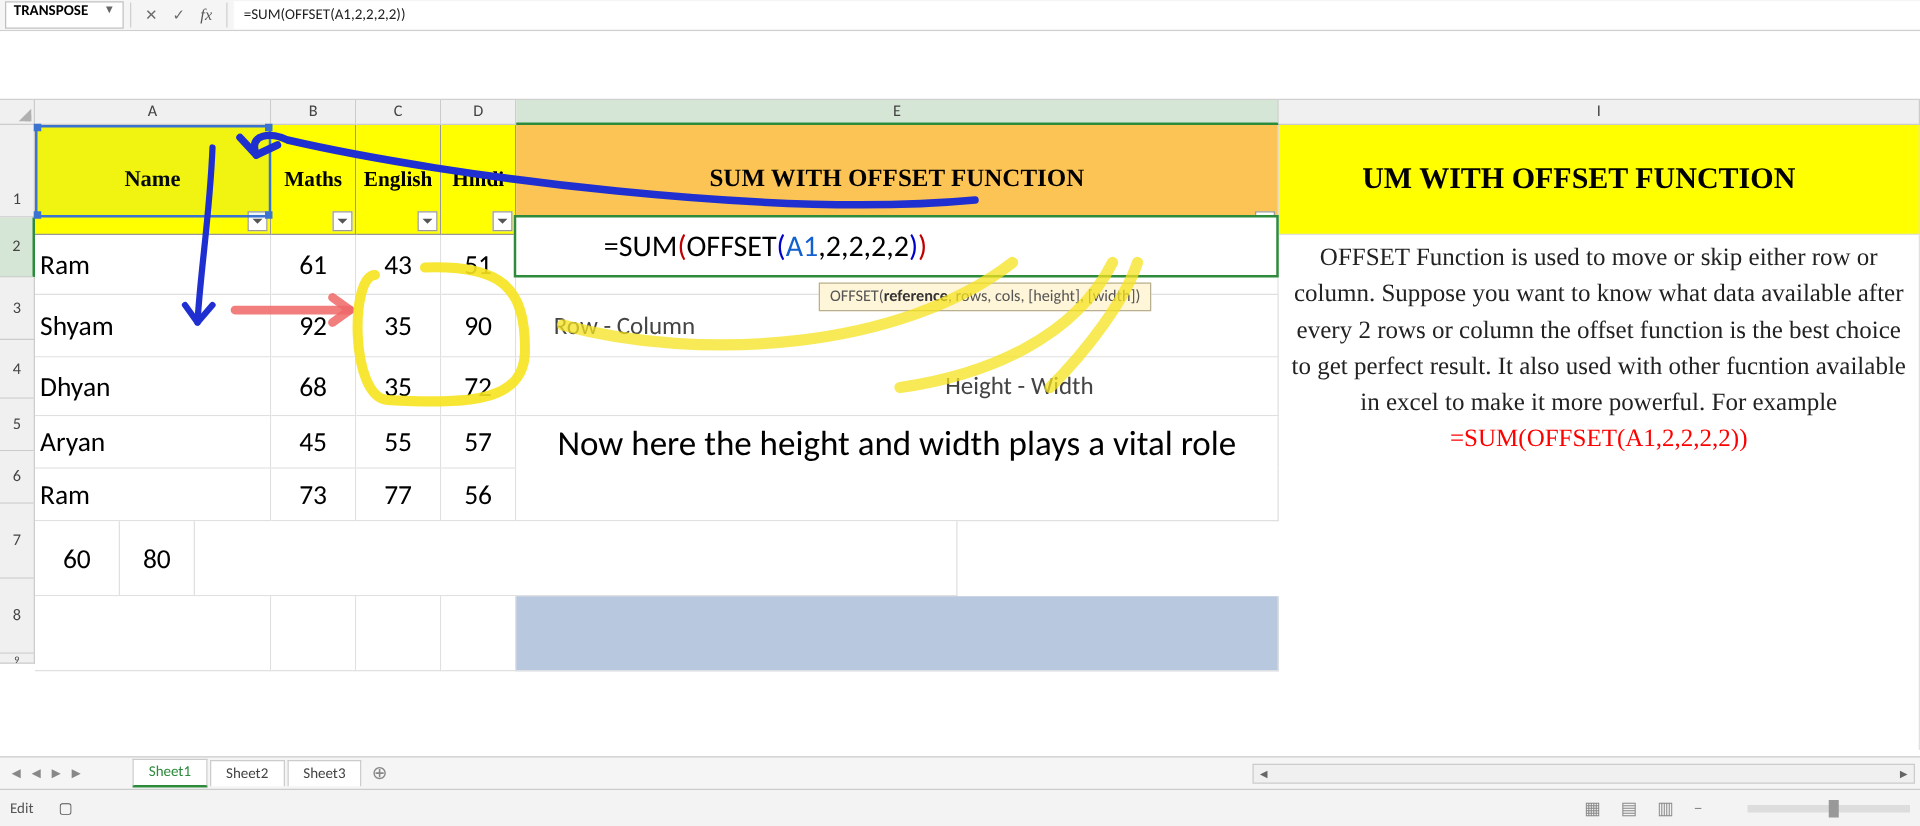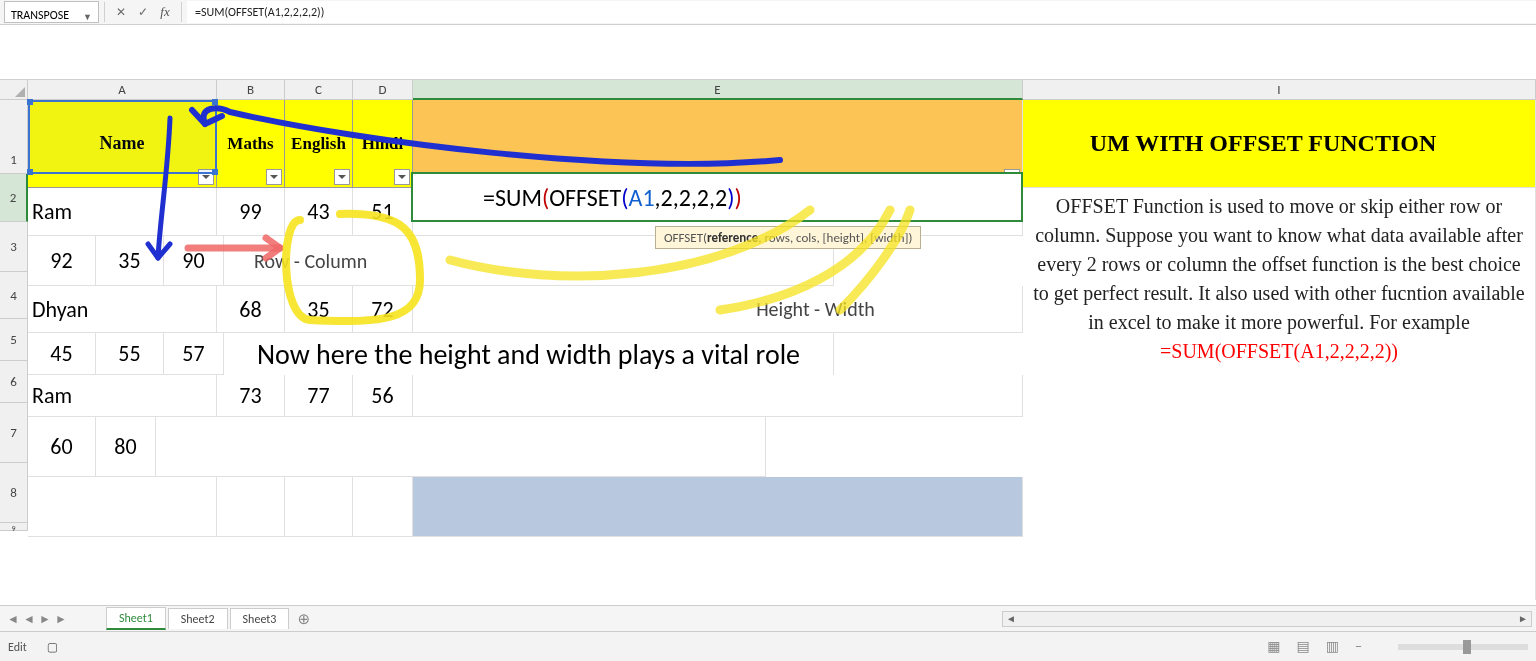--- a/index.html
+++ b/index.html
@@ -1,20 +1,20 @@
 <!DOCTYPE html>
 <html><head>
 <meta charset="utf-8">
 <style>
   * { box-sizing: border-box; margin: 0; padding: 0; }
   html, body { width: 1536px; height: 661px; font-family: Calibri, Arial, sans-serif; background: #fff; overflow: hidden; }
   
   
   .fbar { height: 25px; display: flex; align-items: center; border-bottom: 1px solid #cfcfcf; background: #f5f5f5; font-size: 12px; }
-  .namebox { width: 95px; height: 22px; background: #fff; border: 1px solid #c0c0c0; display: inline-flex; align-items: flex-end; padding: 0 6px; margin-left: 4px; justify-content: space-between; }
+  .namebox { width: 95px; height: 22px; background: #fff; border: 1px solid #c0c0c0; display: inline-flex; align-items: flex-start; padding: 0 6px; margin-left: 4px; justify-content: space-between; font-weight: bold; }
   .namebox-dd { font-size: 9px; color: #666; }
   .vsep { width: 1px; height: 20px; background: #d0d0d0; margin: 0 5px; }
   .fbtn { width: 22px; height: 22px; display: inline-flex; align-items: center; justify-content: center; color: #6a6a6a; font-family: "Segoe UI Symbol", Arial; cursor: default; }
   .fx { font-style: italic; font-family: "Times New Roman", serif; font-size: 13px; color: #555; width: 22px; text-align: center; }
   .ftext { flex: 1; padding-left: 8px; color: #222; background: #fff; height: 22px; display:flex; align-items:center;}
   .ribbon-gap { height: 55px; background: #fff; border-bottom: 1px solid #d0d0d0; }
   
   
   .grid { position: relative; width: 1536px; height: 520px; user-select: none; overflow:hidden;}
   .selectall { position: absolute; left: 0; top: 0; width: 28px; height: 20px; background: #f0f0f0; border-right: 1px solid #ccc; border-bottom: 1px solid #ccc; }
@@ -135,47 +135,51 @@
         </div>
       <div class="cell hdrcell" style="width:68px;position:relative;font-size:17px">
           <span>English</span>
           <div class="flt"></div>
         </div>
       <div class="cell hdrcell" style="width:60px;position:relative;font-size:17px">
           <span>Hindi</span>
           <div class="flt"></div>
         </div>
       <div class="cell hdrE" style="width:610px;position:relative">
+          <span>SUM WITH OFFSET FUNCTION</span>
           <div class="flt"></div>
         </div>
       <div class="cell hdrI" style="width:513px">
           <span style="margin-left:-32px">UM WITH OFFSET FUNCTION</span>
         </div>
     </div>
 
     <div class="row" style="height:48px">
       <div class="cell" style="width:189px">
           <span>Ram</span>
         </div>
       <div class="cell num" style="width:68px">
-          <span>99</span>
+          <span>61</span>
         </div>
       <div class="cell num" style="width:68px">
           <span>43</span>
         </div>
       <div class="cell num" style="width:60px">
           <span>51</span>
         </div>
       <div class="cell" style="width:610px"></div>
       <div class="cell ibody" style="width:513px;height:431px;border-bottom:none;align-items:flex-start;white-space:normal;display:block" rowspan="6">
         <span>OFFSET Function is used to move or skip either row or column. Suppose you want to know what data available after every 2 rows or column the offset function is the best choice to get perfect result. It also used with other fucntion available in excel to make it more powerful. For example</span><br>
         <span class="red">=SUM(OFFSET(A1,2,2,2,2))</span>
       </div>
     </div>
     <div class="row" style="height:50px">
+      <div class="cell" style="width:189px">
+          <span>Shyam</span>
+        </div>
       <div class="cell num" style="width:68px">
           <span>92</span>
         </div>
       <div class="cell num" style="width:68px">
           <span>35</span>
         </div>
       <div class="cell num" style="width:60px">
           <span>90</span>
         </div>
       <div class="cell" style="width:610px;font-size:20px;color:#444;justify-content:flex-start;padding-left:30px">
@@ -193,20 +197,23 @@
           <span>35</span>
         </div>
       <div class="cell num" style="width:60px">
           <span>72</span>
         </div>
       <div class="cell" style="width:610px;font-size:20px;color:#444;justify-content:center;padding-left:200px">
           <span>Height  - Width</span>
         </div>
     </div>
     <div class="row" style="height:42px">
+      <div class="cell" style="width:189px">
+          <span>Aryan</span>
+        </div>
       <div class="cell num" style="width:68px">
           <span>45</span>
         </div>
       <div class="cell num" style="width:68px">
           <span>55</span>
         </div>
       <div class="cell num" style="width:60px">
           <span>57</span>
         </div>
       <div class="cell" style="width:610px;font-size:28px;justify-content:center;white-space:normal;text-align:center;border-bottom:none">

